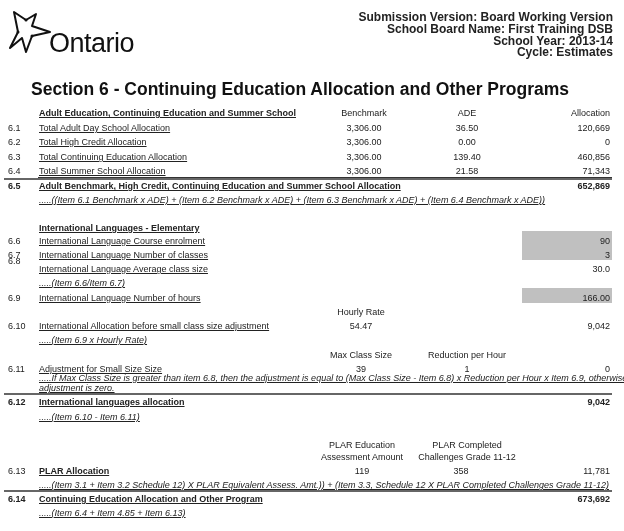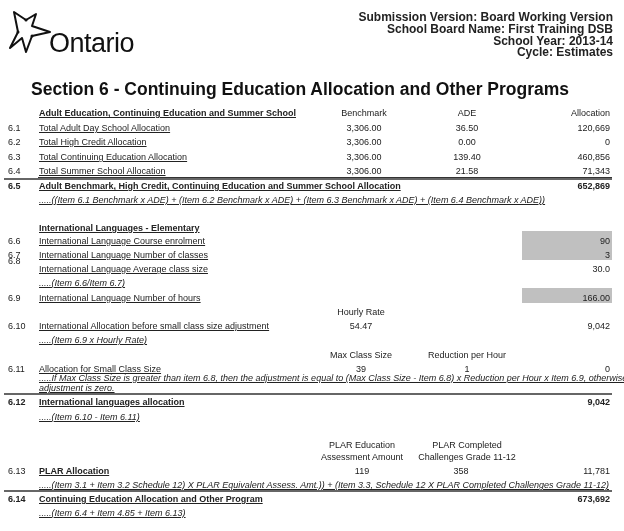--- a/index.html
+++ b/index.html
@@ -116,21 +116,21 @@
   <div class="abs t lbl" style="top:321px">International Allocation before small class size adjustment</div>
   <div class="abs t c" style="left:361px; top:321px">54.47</div>
   <div class="abs t r" style="right:14px; top:321px">9,042</div>
 </div>
 <div class="abs t i lbl" style="top:335px">.....(Item 6.9 x Hourly Rate)</div>
 
 <div class="abs t c" style="left:361px; top:350px">Max Class Size</div>
 <div class="abs t c" style="left:467px; top:350px">Reduction per Hour</div>
 <div>
   <div class="abs t num" style="top:364px">6.11</div>
-  <div class="abs t lbl" style="top:364px">Allocation for Small Class Size</div>
+  <div class="abs t lbl" style="top:364px">Adjustment for Small Size Size</div>
   <div class="abs t c" style="left:361px; top:364px">39</div>
   <div class="abs t c" style="left:467px; top:364px">1</div>
   <div class="abs t r" style="right:14px; top:364px">0</div>
 </div>
 <div class="abs t i lbl" style="top:373px">.....If Max Class Size is greater than item 6.8, then the adjustment is equal to (Max Class Size - Item 6.8) x Reduction per Hour x Item 6.9, otherwise the</div>
 <div class="abs t i lbl" style="top:383px">adjustment is zero.</div>
 <div class="line2" style="left:4px; right:12px; top:393px"></div>
 
 <div>
   <div class="abs t b num" style="top:397px">6.12</div>

